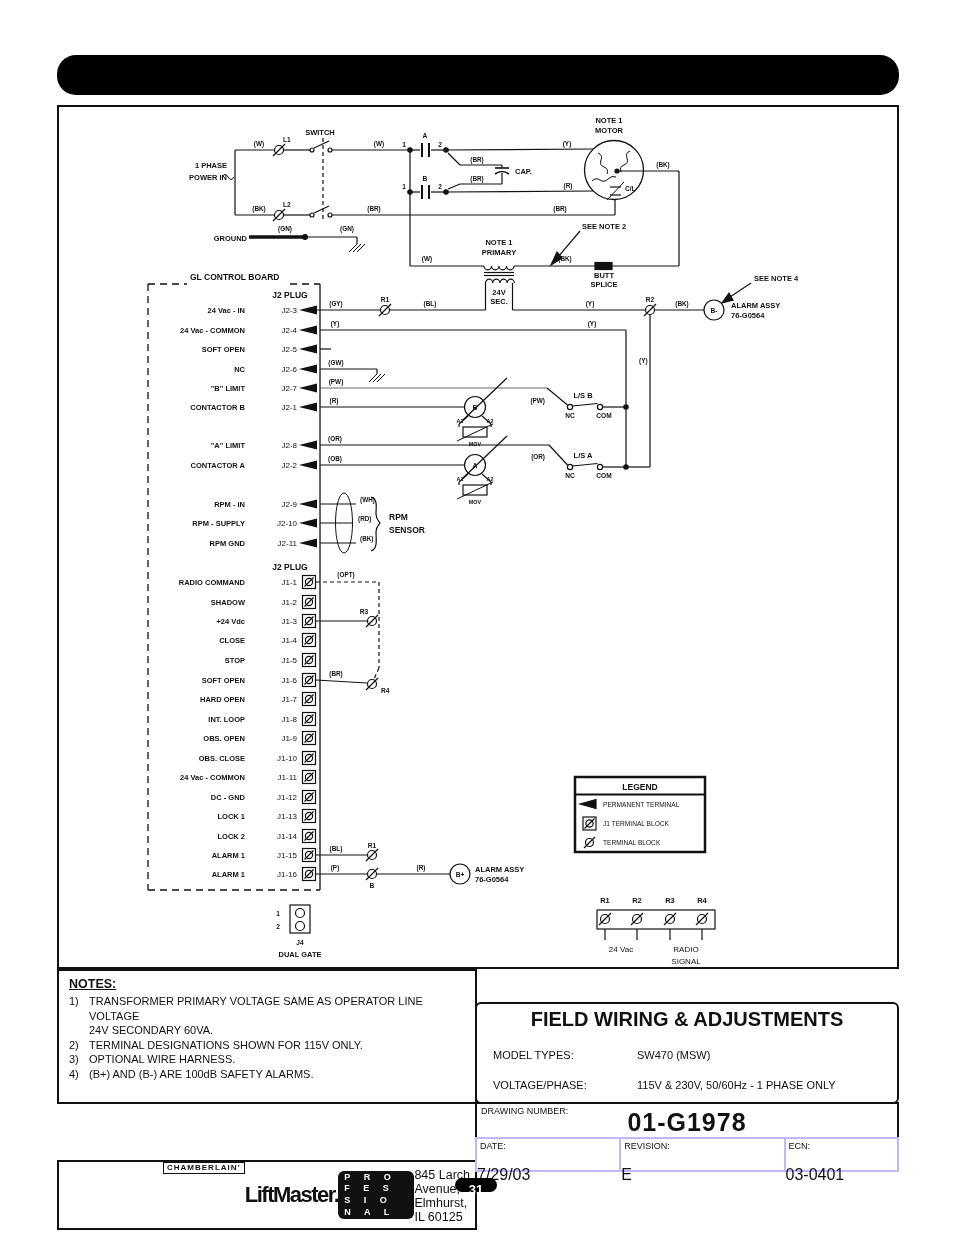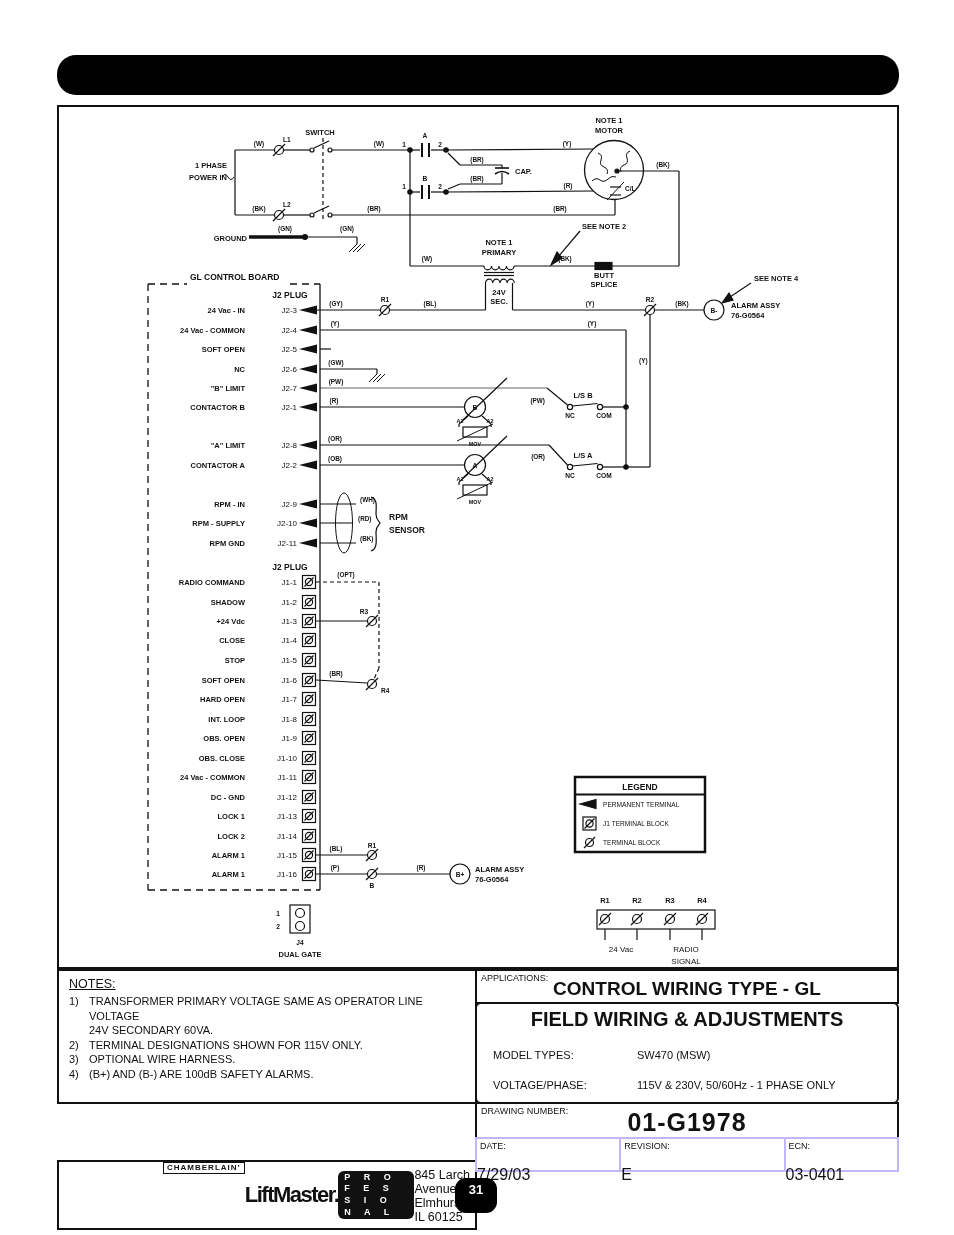--- a/index.html
+++ b/index.html
@@ -12,21 +12,21 @@
   .t{font-size:7.5px;font-weight:bold}
   .tt{font-size:8.5px;font-weight:bold}
   .tw{font-size:6.4px;font-weight:bold}
   .ts{font-size:6.6px;font-weight:bold}
   .ts5{font-size:5.4px;font-weight:bold}
   .tid{font-size:8px}
   .t8{font-size:8px}
   .mid{text-anchor:middle}.end{text-anchor:end}
   .cell{border:2px solid #111;background:#fff;}
   .notes-cell{left:57px;top:969px;width:420px;height:135px;padding:6px 10px;}
-  .notes-title{font-size:12.5px;font-weight:normal;text-decoration:underline;margin-bottom:3px;}
+  .notes-title{font-size:12.5px;font-weight:bold;text-decoration:underline;margin-bottom:3px;}
   .note-row{display:flex;font-size:11px;line-height:1.32;}
   .note-row .num{width:20px;flex:none;}
   .apps-cell{left:475px;top:969px;width:424px;height:35px;}
   .apps-label{position:absolute;left:4px;top:2px;font-size:9px;}
   .apps-title{text-align:center;font-size:19px;font-weight:bold;margin-top:7px;}
   .field-cell{left:475px;top:1002px;width:424px;height:102px;padding:4px 0;border-radius:6px;}
   .field-title{text-align:center;font-size:20px;font-weight:bold;}
   .field-row{display:flex;font-size:11px;margin:18px 0 0 16px;}
   .field-row .fl{width:144px;flex:none;}
   .logo-cell{left:57px;top:1160px;width:420px;height:70px;display:flex;flex-direction:row;align-items:center;justify-content:center;}
@@ -35,21 +35,21 @@
   .professional{background:#111;color:#fff;font-size:9px;font-weight:bold;letter-spacing:5.5px;padding:1px 6px;line-height:1.3;border-radius:6px;}
   .address{font-size:12.5px;margin-top:2px;}
   .drawing-cell{left:475px;top:1102px;width:424px;height:37px;}
   .drawing-label{position:absolute;left:4px;top:2px;font-size:9px;}
   .drawing-number{text-align:center;font-size:25px;font-weight:bold;margin-top:4px;letter-spacing:1px;}
   .daterow{left:475px;top:1137px;width:424px;height:35px;display:flex;}
   .dcell{position:relative;border:2px solid #c4b5fd;height:35px;box-sizing:border-box;}
   .dcell+.dcell{margin-left:-2px;}
   .dlabel{position:absolute;left:3px;top:2px;font-size:9px;}
   .dval{text-align:left;font-size:16px;margin-top:27px;}
-  .page-badge{left:455px;top:1178px;width:42px;height:35px;background:#000;border-radius:11px;
+  .page-badge{left:455px;top:1178px;width:42px;height:14px;background:#000;border-radius:11px;
               color:#fff;font-size:13px;font-weight:bold;text-align:center;line-height:23px;}
 </style>
 </head>
 <body>
 
 <div class="page">
 
   <div class="abs top-bar"></div>
 
   <div class="abs diagram-box">
@@ -543,24 +543,20 @@
     <div class="note-row">
       <span class="num">3)</span>
       <span>OPTIONAL WIRE HARNESS.</span>
     </div>
     <div class="note-row">
       <span class="num">4)</span>
       <span>(B+) AND (B-) ARE 100dB SAFETY ALARMS.</span>
     </div>
   </div>
 
-  <div class="abs cell apps-cell">
-    <div class="apps-label">APPLICATIONS:</div>
-    <div class="apps-title">CONTROL WIRING TYPE - GL</div>
-  </div>
 
   <div class="abs cell field-cell">
     <div class="field-title">FIELD WIRING &amp; ADJUSTMENTS</div>
     <div class="field-row">
       <span class="fl">MODEL TYPES:</span>
       <span>SW470 (MSW)</span>
     </div>
     <div class="field-row">
       <span class="fl">VOLTAGE/PHASE:</span>
       <span>115V &amp; 230V, 50/60Hz - 1 PHASE ONLY</span>

